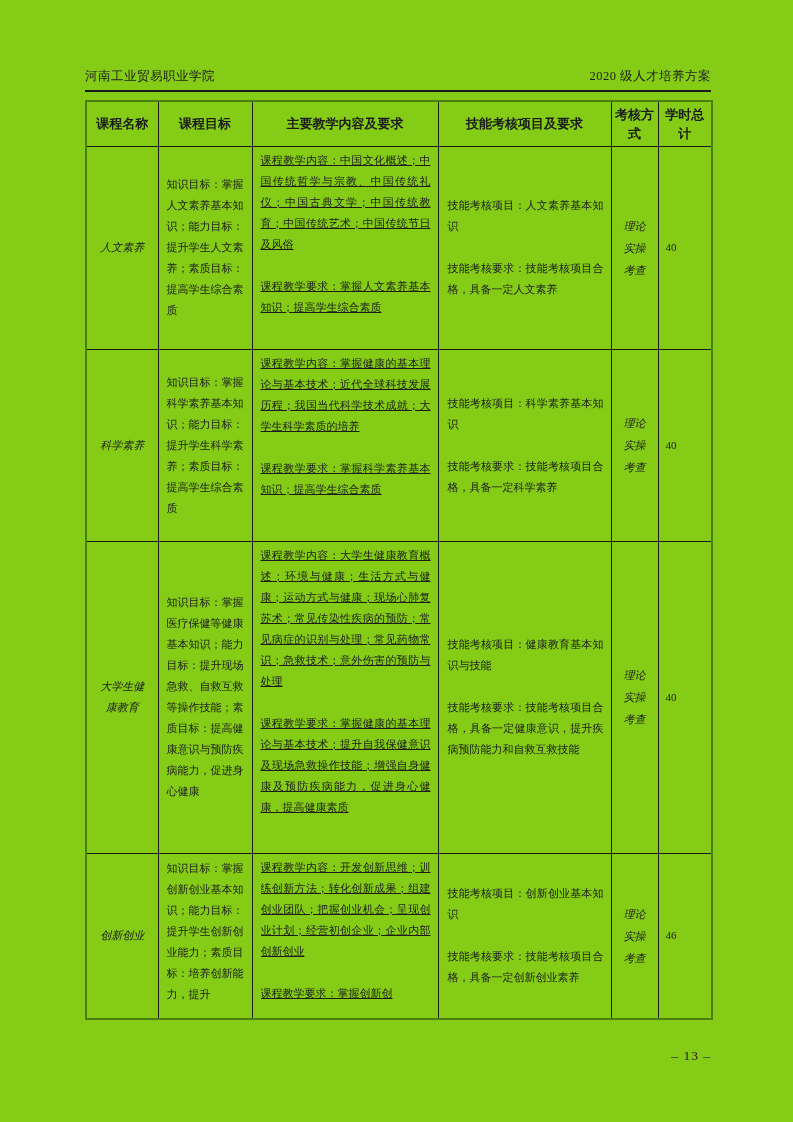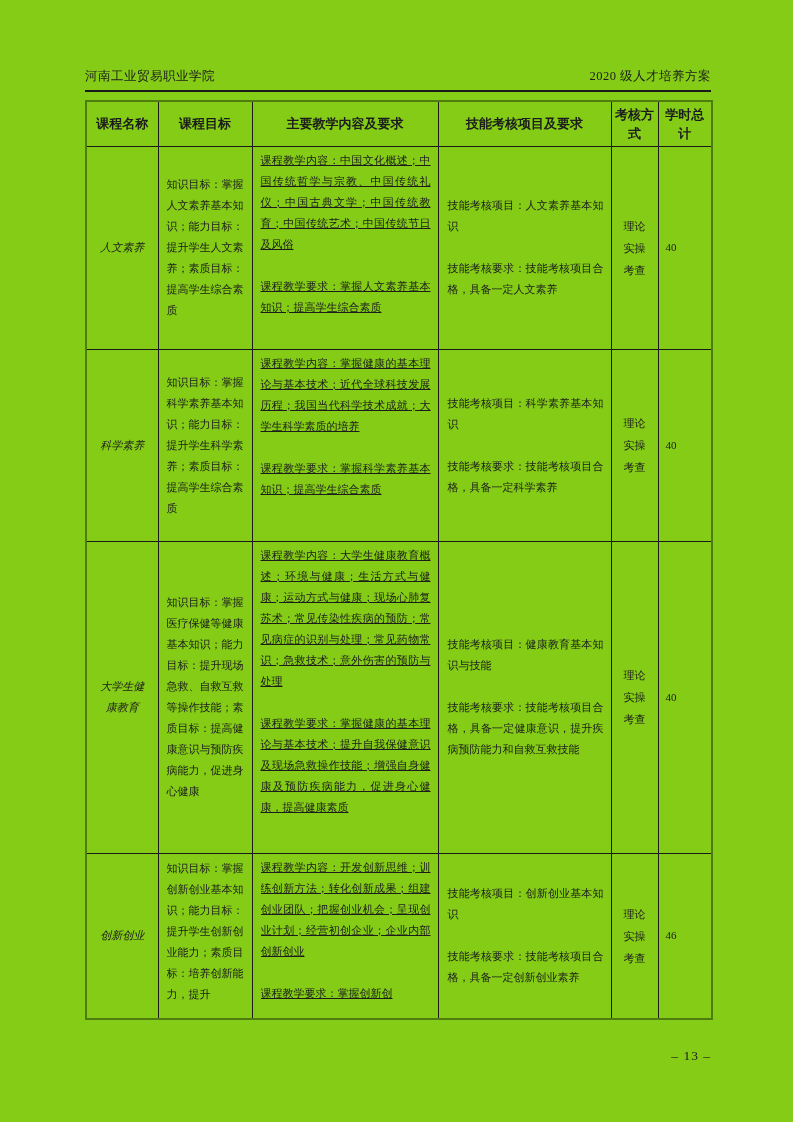--- a/index.html
+++ b/index.html
@@ -60,21 +60,21 @@
     vertical-align: top;
     text-align: justify; text-justify: inter-character;
     padding: 3px 7px 3px 8px;
     text-decoration: underline;
   }
   td.c-assess {
     text-align: justify; text-justify: inter-character;
     padding: 4px 7px 4px 9px;
   }
   td.c-content p + p, td.c-assess p + p { margin-top: 21px; }
-  td.c-method { text-align: center; line-height: 22px; padding: 2px; }
+  td.c-method { text-align: center; line-height: 22px; padding: 2px; font-style: italic; }
   td.c-hours  { }
   tr.r3 td.c-obj { vertical-align: top; }
   tr.r3 .clip { height: 156px; overflow: hidden; }
   .page-footer {
     position: absolute;
     left: 85px; width: 626px; top: 1033px;
     text-align: right;
     font-size: 13.5px; letter-spacing: 1px; margin-top: 15px;
   }
 </style>

